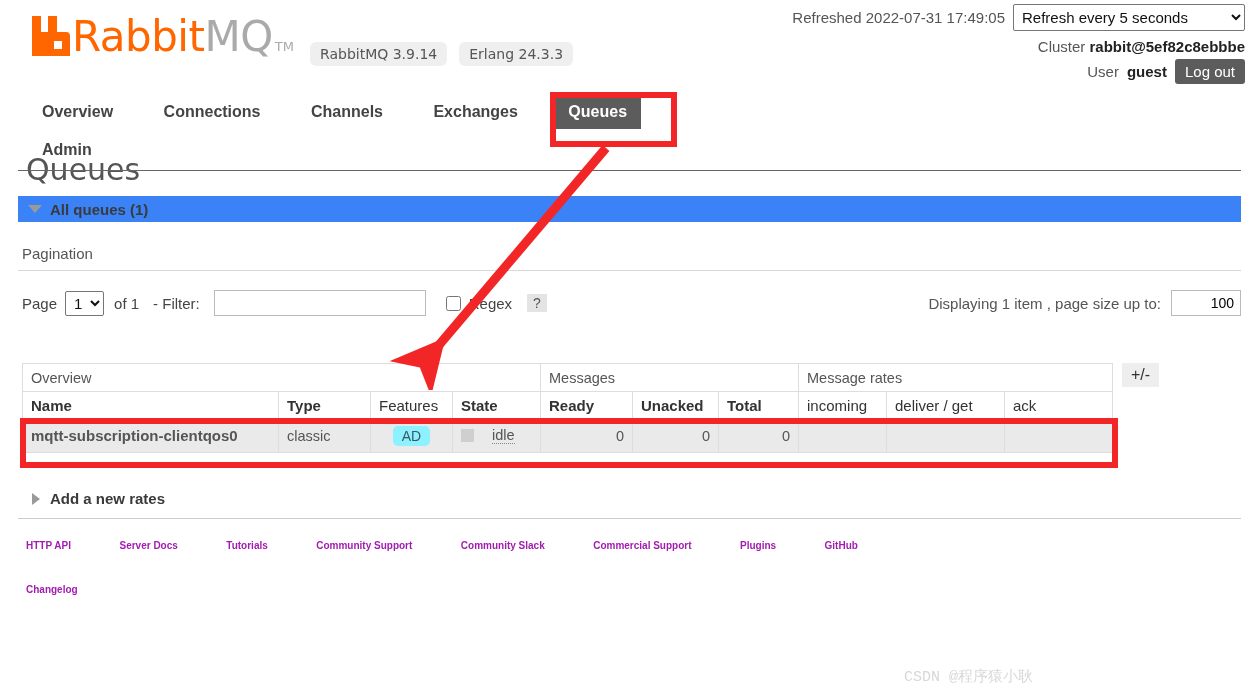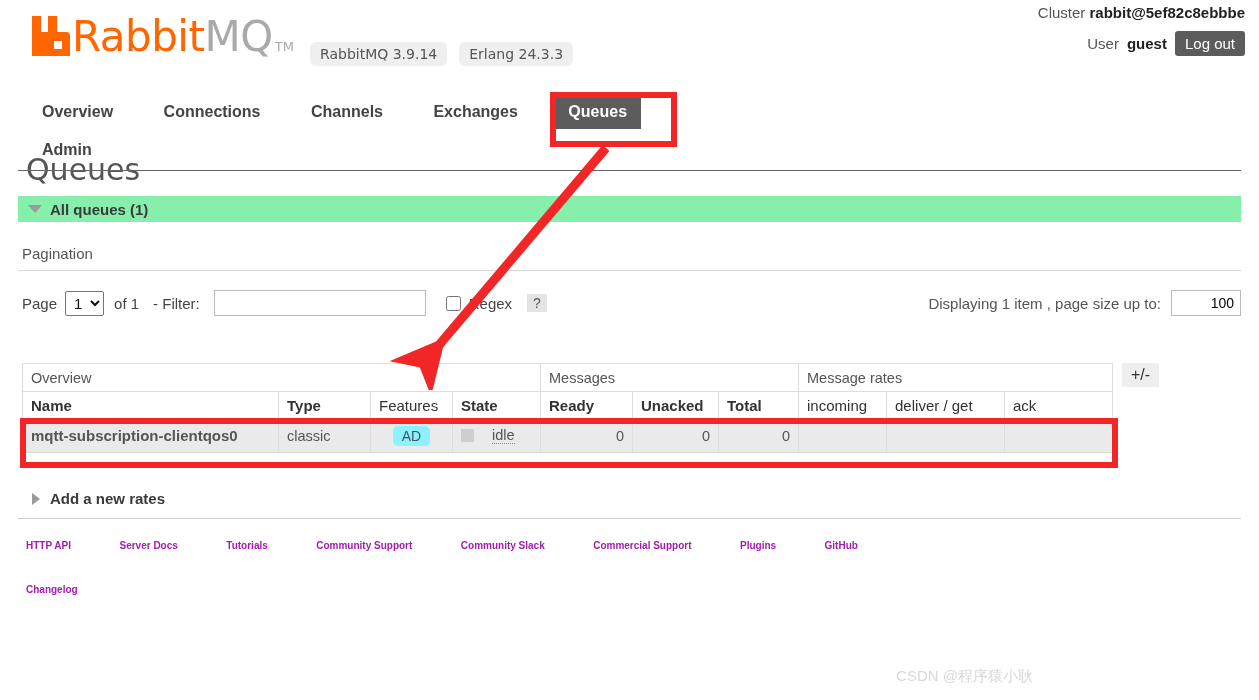--- a/index.html
+++ b/index.html
@@ -40,37 +40,37 @@
   
   .hdr-right { position:absolute; right:14px; top:4px; text-align:right; font-size:15px; color:#555; }
   .hr-line { display:flex; align-items:center; justify-content:flex-end; margin-bottom:7px; }
   .hr-label { margin-right:8px; }
   select.hsel {
     font-family:"Liberation Sans", sans-serif; font-size:15px; color:#111;
     background:#fff; border:1px solid #767676; border-radius:2px; padding:3px 4px;
   }
   .sel-refresh { width:232px; }
   .sel-vhost  { width:54px; }
-  .cluster-line { margin-bottom:10px; font-size:15px; }
+  .cluster-line { margin-bottom:4px; font-size:15px; }
   .cluster-line b, .user-line b { color:#222; }
   .user-line { display:flex; align-items:center; justify-content:flex-end; gap:8px; }
   .logout-btn { background:#5c5c5c; color:#fff; border:none; border-radius:3px;
                 font-family:"Liberation Sans", sans-serif;
                 font-size:15px; padding:4px 10px; cursor:pointer; }
 
   
   .main { position:absolute; left:0; top:160px; width:1259px; }
 
   .hrule { position:absolute; left:18px; top:10px; width:1223px; height:1px; background:#666; }
 
   .page-title { position:absolute; left:26px; top:-8px; font-size:30px; color:#555;
                 font-weight:normal; font-family:"DejaVu Sans", sans-serif; }
 
   .section-bar { position:absolute; left:18px; top:36px; width:1223px; height:26px;
-                 background:#86efac; display:flex; align-items:center; padding-left:10px;text-align:right; }
+                 background:#3b82f6; display:flex; align-items:center; padding-left:10px;text-align:right; }
   .tri { width:0;height:0;border-left:7px solid transparent;border-right:7px solid transparent;
          border-top:8px solid #9a9a9a; margin-right:8px; }
   .tri-right { width:0;height:0;border-top:6px solid transparent;border-bottom:6px solid transparent;
          border-left:8px solid #9a9a9a; margin-right:10px; }
   .section-bar-label { font-size:15px; font-weight:bold; color:#3a3a3a; }
 
   .subsec { position:absolute; left:22px; top:85px; font-size:15px; color:#555; }
   .subsec-rule { position:absolute; left:18px; top:110px; width:1223px; height:1px; background:#d8d8d8; }
 
   
@@ -123,21 +123,21 @@
 
   
   .anno { position:absolute; pointer-events:none; }
   .box-tab  { left:550px; top:92px;  width:127px; height:55px;
               border:6px solid #f22626; }
   .box-row  { left:20px; top:418px;  width:1098px; height:50px;
               border:6px solid #f22626; }
   svg.arrow { position:absolute; left:380px; top:130px; width:260px; height:260px; }
 
   .watermark { position:absolute; right:22px; bottom:14px; font-size:15px; color:#d8d8d8;
-               font-family:Liberation Sans, sans-serif; white-space:nowrap; }
+               font-family:Liberation Mono, monospace; white-space:nowrap; }
 </style>
 </head>
 <body>
 
 <div id="page">
 
   <div class="hdr">
 
     <div class="logo-wrap">
       <span class="logo-mark">
@@ -150,20 +150,26 @@
       <span class="logo-text logo-mq">MQ</span>
       <span class="logo-tm">TM</span>
     </div>
 
     <div class="ver-badges">
       <span class="ver-badge">RabbitMQ 3.9.14</span>
       <span class="ver-badge">Erlang 24.3.3</span>
     </div>
 
     <div class="hdr-right">
+      <div class="hr-line">
+        <span class="hr-label">Refreshed 2022-07-31 17:49:05</span>
+        <select class="hsel sel-refresh">
+          <option>Refresh every 5 seconds</option>
+        </select>
+      </div>
       <div class="cluster-line">
         <span>Cluster</span>
         <b>rabbit@5ef82c8ebbbe</b>
       </div>
       <div class="user-line">
         <span>User</span>
         <b>guest</b>
         <button class="logout-btn">Log out</button>
       </div>
     </div>

